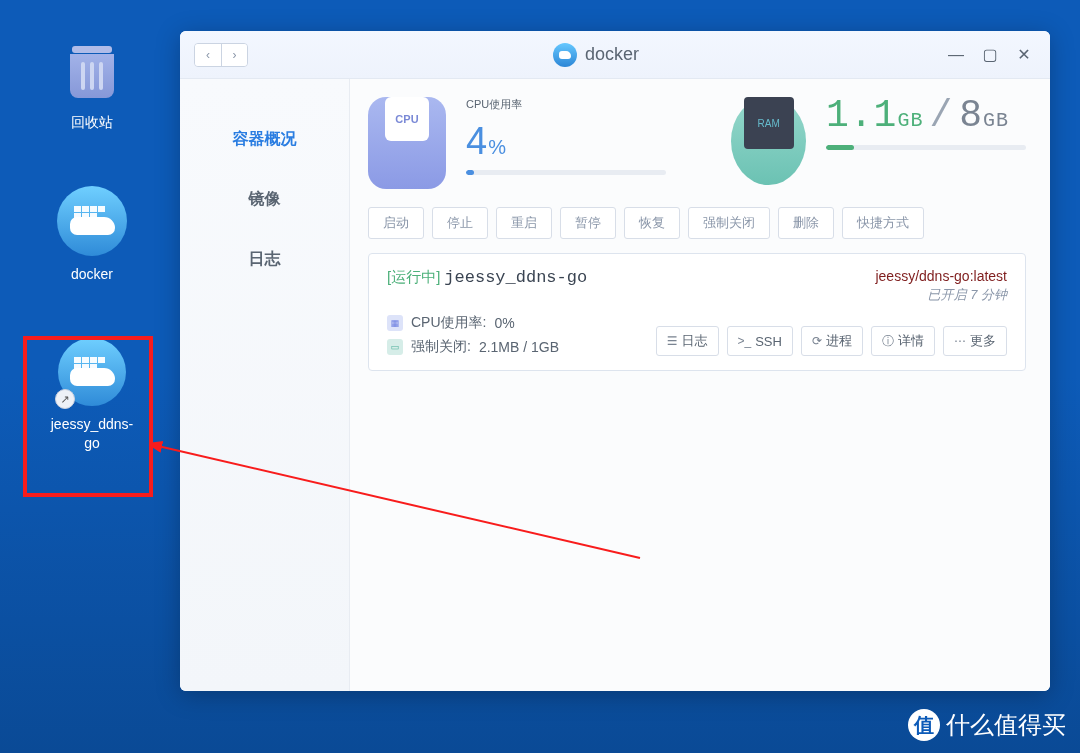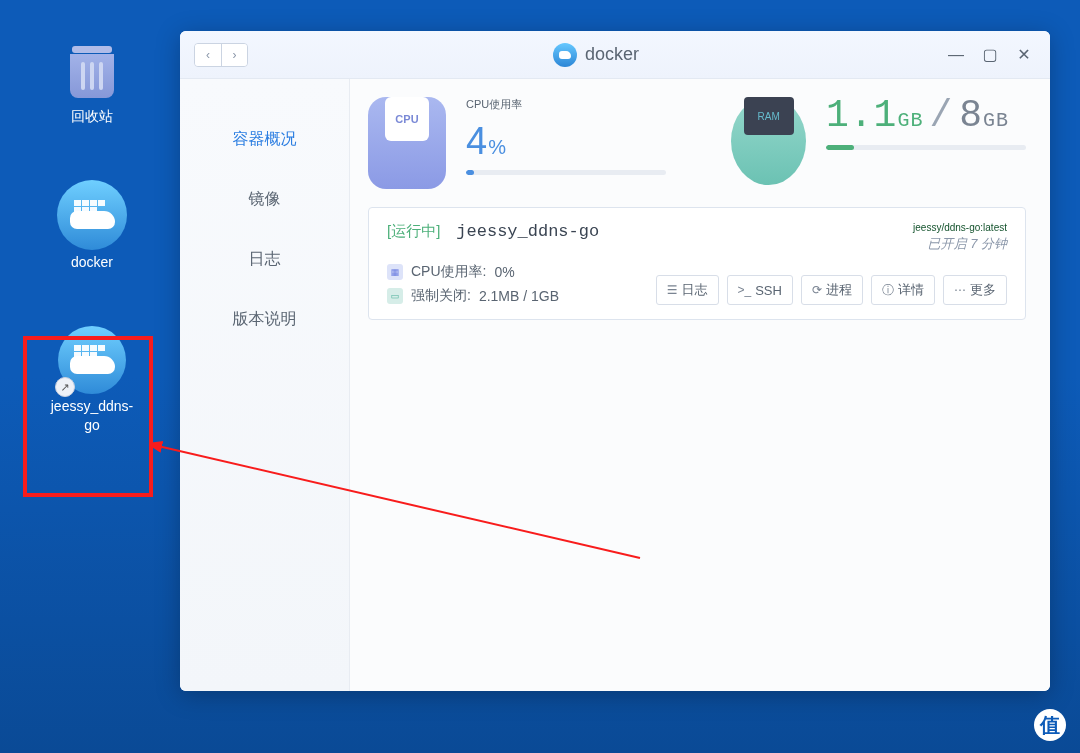--- a/index.html
+++ b/index.html
@@ -5,21 +5,21 @@
 * { box-sizing: border-box; margin: 0; padding: 0; }
 body {
   width: 1080px; height: 753px;
   background: linear-gradient(180deg, #0d5bb8 0%, #0d5bb8 50%, #0a4a96 100%);
   font-family: "Microsoft YaHei", "PingFang SC", Arial, sans-serif;
   position: relative; overflow: hidden;
 }
 
 
 .desktop-icons { position: absolute; left: 44px; top: 40px; display: flex; flex-direction: column; gap: 55px; align-items: center; }
-.desktop-icon { display: flex; flex-direction: column; align-items: center; gap: 3px; cursor: pointer; }
+.desktop-icon { display: flex; flex-direction: column; align-items: center; gap: 9px; cursor: pointer; }
 .desktop-icon .label { color: #fff; font-size: 14px; text-align: center; max-width: 96px; line-height: 1.3; }
 
 
 .trash-icon { width: 64px; height: 64px; position: relative; }
 .trash-lid { position:absolute; top:6px; left:12px; width:40px; height:7px; background:#b0bce8; border-radius:3px; }
 .trash-body { position:absolute; top:14px; left:10px; width:44px; height:44px; background:linear-gradient(180deg,#a2b2e8,#8698d8); border-radius:0 0 8px 8px; display:flex; justify-content:center; align-items:center; gap:5px; }
 .trash-body span{ width:4px; height:28px; background:#cdd6f2; border-radius:2px; }
 
 .docker-icon { width: 70px; height: 70px; border-radius: 50%; background:linear-gradient(180deg,#6fcfff,#2f8bd8); display:flex; align-items:center; justify-content:center; position:relative; }
 .docker-whale { width:45px; height:28px; position:relative; }
@@ -46,53 +46,53 @@
 .title-icon{ width:24px; height:24px; border-radius:50%; background:linear-gradient(180deg,#66c8ff,#2c86d6); display:flex; align-items:center; justify-content:center; }
 .title-icon .mini{ width:12px; height:8px; background:#fff; border-radius:3px 5px 3px 3px; }
 .title-text{ font-size:18px; color:#5a6572; }
 .win-controls{ display:flex; gap:10px; }
 .win-ctl{ width:24px; height:24px; display:flex; align-items:center; justify-content:center; color:#5a6572; cursor:pointer; font-size:16px; }
 
 .window-body{ flex:1; display:flex; min-height:0; }
 
 
 .sidebar{ width:170px; background:linear-gradient(180deg,#f8fafd,#f3f6fa); border-right:1px solid #e8ecf2; padding-top:30px; }
-.sidebar-item{ height:60px; display:flex; align-items:center; justify-content:center; font-size:16px; color:#5a6572; cursor:pointer; }
-.sidebar-item.active{ color:#2a7de1; font-weight:400;text-align:right; }
+.sidebar-item{ height:60px; display:flex; align-items:center; justify-content:center; font-size:16px; color:#5a6572; cursor:pointer;font-weight:bold; }
+.sidebar-item.active{ color:#2a7de1; font-weight:700;text-align:right; }
 
 
 .main{ flex:1; padding:18px 24px 18px 18px; background:#fbfcfd; overflow:auto; }
 
 .stats{ display:flex; gap:20px; align-items:flex-start; margin-bottom:18px; }
 .stat-icon{ width:92px; height:92px; border-radius:18px; display:flex; justify-content:center; }
 .cpu-icon{ background:linear-gradient(180deg,#aab8f0,#8b9ae5); }
 .cpu-chip{ width:44px; height:44px; background:#fff; border-radius:6px; display:flex; align-items:center; justify-content:center; color:#7a89d6; font-size:11px; font-weight:bold; position:relative; }
 .ram-icon{ background:linear-gradient(180deg,#96d8cc,#6bc2b3); border-radius:50%; width:88px; height:88px; }
-.ram-chip{ width:50px; height:38px; background:#3b4252; border-radius:4px; display:flex; align-items:center; justify-content:center; color:#6bc; font-size:10px; position:relative; }
+.ram-chip{ width:50px; height:52px; background:#3b4252; border-radius:4px; display:flex; align-items:center; justify-content:center; color:#6bc; font-size:10px; position:relative; }
 .stat-block{ display:flex; flex-direction:column; gap:10px; min-width:200px; }
 .stat-title{ color:#5a6572; font-size:11px; }
 .stat-value{ font-size:38px; color:#4a8fe0; line-height:1; font-weight:300; letter-spacing:1px; }
 .stat-value .unit{ font-size:20px; }
 .stat-value.green{ font-family:"Consolas","Courier New",monospace; color:#4db07a; }
 .stat-value .sep{ color:#9aa5b3; font-weight:300; margin:0 6px; }
 .stat-value .total{ color:#7a8492; }
 .bar{ width:200px; height:5px; background:#e8ecf2; border-radius:3px; overflow:hidden; }
 .bar-fill{ height:100%; background:#4a8fe0; border-radius:3px; }
 .bar-fill.green{ background:#4db07a; }
 
 .toolbar{ display:flex; gap:8px; margin-bottom:14px; flex-wrap:wrap; }
 .tb-btn{ padding:6px 14px; border:1px solid #d8dee8; background:#fff; border-radius:3px; font-size:13px; color:#8a96a9; cursor:pointer; }
 
 .container-card{ border:1px solid #dde4ee; border-radius:4px; background:#fff; padding:14px 18px; }
 .cc-row1{ display:flex; justify-content:space-between; align-items:flex-start; margin-bottom:10px; }
-.cc-name{ display:flex; align-items:baseline; gap:16px; }
+.cc-name{ display:flex; align-items:baseline; gap:4px; }
 .cc-status{ color:#4db07a; font-size:15px; }
 .cc-title{ color:#3a4452; font-size:17px; font-family:"Consolas","Courier New",monospace; }
 .cc-meta{ text-align:right; }
-.cc-image{ color:#14532d; font-size:10px; }
+.cc-image{ color:#7f1d1d; font-size:14px; }
 .cc-uptime{ color:#8a96a9; font-size:13px; margin-top:2px;font-style:italic; }
 .cc-row2{ display:flex; justify-content:space-between; align-items:flex-end; gap:12px; }
 .cc-stats{ display:flex; flex-direction:column; gap:6px; }
 .cc-stat-line{ display:flex; align-items:center; gap:8px; color:#5a6572; font-size:14px; }
 .cc-stat-line .ico{ width:16px; height:16px; border-radius:3px; display:inline-flex; align-items:center; justify-content:center; }
 .ico.cpu{ background:#dde3f9; color:#6b7de0; font-size:9px; }
 .ico.mem{ background:#d6ede8; color:#4db09a; font-size:9px; }
 .cc-actions{ display:flex; gap:8px; flex-wrap:wrap; }
 .cc-btn{ padding:5px 10px; border:1px solid #d8dee8; background:#fff; border-radius:3px; font-size:13px; color:#5a6572; cursor:pointer; display:flex; align-items:center; gap:4px; }
 .cc-btn .bic{ font-size:12px; color:#7a8492; }
@@ -184,23 +184,20 @@
     <div class="sidebar">
       <div class="sidebar-item active">
           <span>容器概况</span>
         </div>
       <div class="sidebar-item">
           <span>镜像</span>
         </div>
       <div class="sidebar-item">
           <span>日志</span>
         </div>
-      <div class="sidebar-item">
-          <span>版本说明</span>
-        </div>
     </div>
 
     <div class="main">
 
       <div class="stats">
         <div class="stat-icon cpu-icon">
           <div class="cpu-chip">CPU</div>
         </div>
         <div class="stat-block">
           <div class="stat-title">CPU使用率</div>
@@ -218,20 +215,30 @@
         <div class="stat-block">
           <div class="stat-value green">
             <span>1.1</span><span class="unit">GB</span><span class="sep">/</span><span class="total">8</span><span class="unit total">GB</span>
           </div>
           <div class="bar">
               <div class="bar-fill green" style="width:14%"></div>
             </div>
         </div>
       </div>
 
+      <div class="toolbar">
+        <button class="tb-btn">启动</button>
+        <button class="tb-btn">停止</button>
+        <button class="tb-btn">重启</button>
+        <button class="tb-btn">暂停</button>
+        <button class="tb-btn">恢复</button>
+        <button class="tb-btn">强制关闭</button>
+        <button class="tb-btn">删除</button>
+        <button class="tb-btn">快捷方式</button>
+      </div>
 
       <div class="container-card">
         <div class="cc-row1">
           <div class="cc-name">
             <span class="cc-status">[运行中]</span>
             <span class="cc-title">jeessy_ddns-go</span>
           </div>
           <div class="cc-meta">
             <div class="cc-image">jeessy/ddns-go:latest</div>
             <div class="cc-uptime">已开启 7 分钟</div>
@@ -274,13 +281,14 @@
           </div>
         </div>
       </div>
 
     </div>
   </div>
 </div>
 
 <div class="watermark">
   <div class="wm-badge">值</div>
+  <div>什么值得买</div>
 </div>
 
 </body></html>

